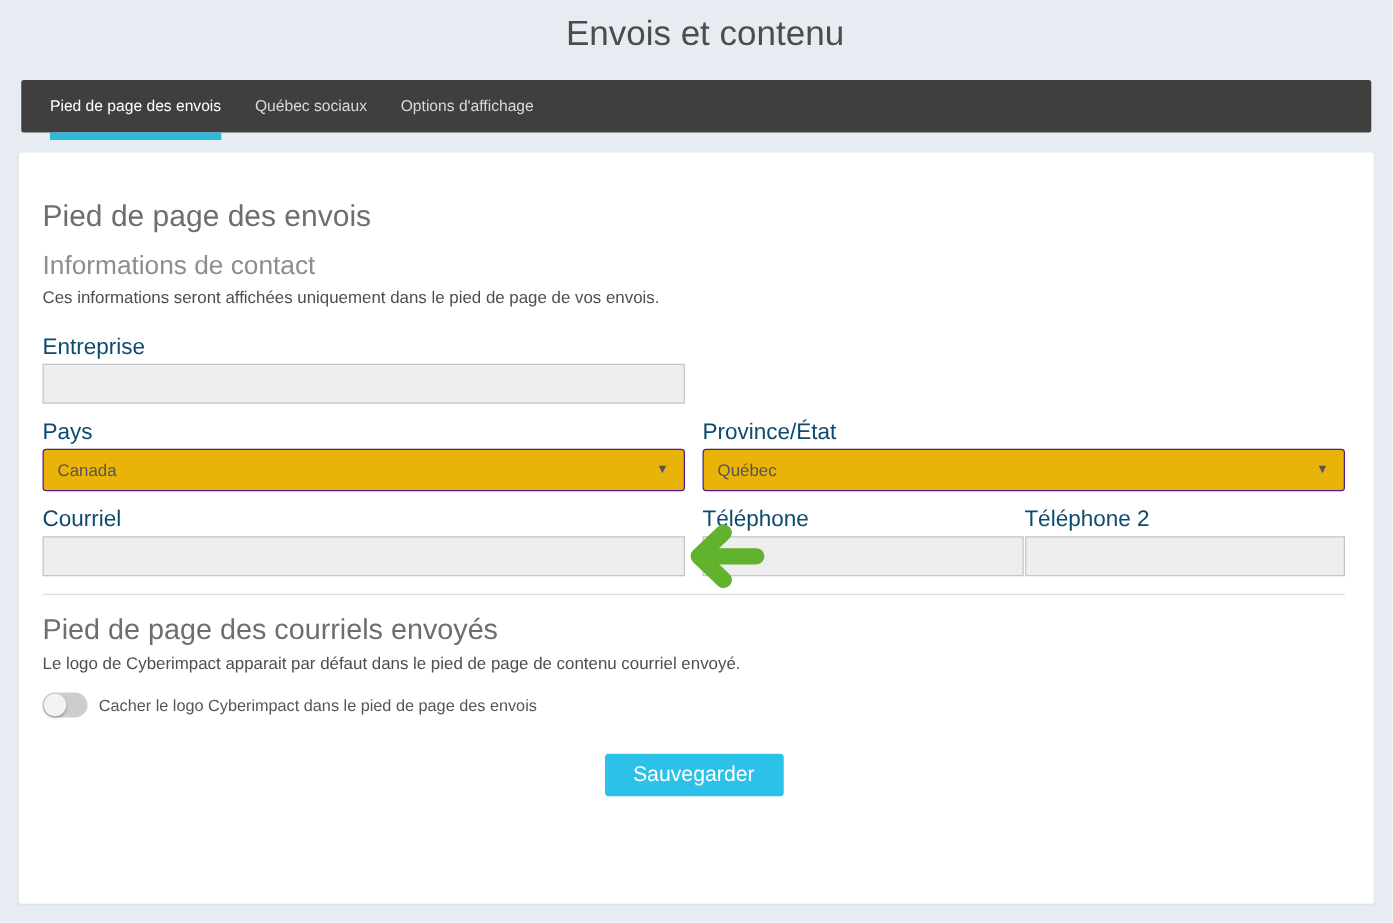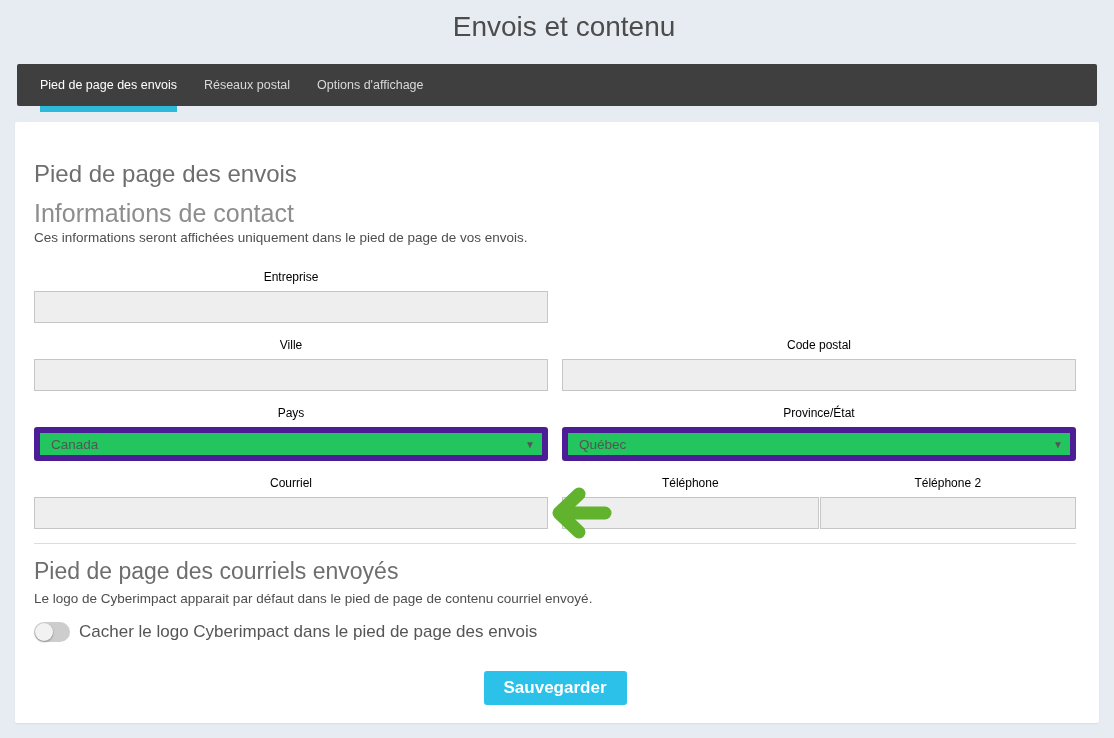--- a/index.html
+++ b/index.html
@@ -55,21 +55,21 @@
   }
   .card-title {
     margin-top: 37px;
     font-size: 24px;
     line-height: 30px;
     font-weight: 400;
     color: #6e6e6e;
   }
   .section-title {
     margin-top: 12px;
-    font-size: 25px;
+    font-size: 21px;
     line-height: 24px;
     font-weight: 400;
     color: #8d8d8d;
   }
   .section-desc {
     margin-top: 4px;
     font-size: 13.5px;
     line-height: 18px;
     color: #4e4e4e;
   }
@@ -80,45 +80,44 @@
     margin-top: 14px;
   }
   .form-row.first { margin-top: 22px; }
   .split {
     display: grid;
     grid-template-columns: 1fr 1fr;
     column-gap: 1px;
   }
   .field-label {
     display: block;
-    font-size: 12px;
+    font-size: 18px;
     line-height: 16px;
-    color: #000000;
+    color: #0c4a6e;
     margin-bottom: 6px;
-    text-align: center;
   }
   .text-input {
     display: block;
     width: 100%;
     height: 32px;
     background: #eeeeee;
     border: 1px solid #c6c6c6;
     border-radius: 0;
     padding: 0 10px;
     font-family: "Liberation Sans", sans-serif;
     font-size: 13.5px;
     color: #444;
   }
   .select-wrap { position: relative; }
   .select {
     display: block;
     width: 100%;
     height: 34px;
-    background: #22c55e;
-    border: 6px solid #4c1d95;
+    background: #eab308;
+    border: 1px solid #4c1d95;
     border-radius: 3px;
     padding: 0 28px 0 11px;
     font-family: "Liberation Sans", sans-serif;
     font-size: 13.5px;
     color: #555555;
     -webkit-appearance: none;
     appearance: none;
     cursor: pointer;
   }
   .caret {
@@ -161,79 +160,68 @@
   .toggle-knob {
     position: absolute;
     left: 1px; top: 1px;
     width: 18px; height: 18px;
     border-radius: 50%;
     background: #f2f2f2;
     box-shadow: 0 1px 2px rgba(0,0,0,0.35);
   }
   .toggle-label {
     margin-left: 9px;
-    font-size: 17px;
+    font-size: 13px;
     color: #555555;
     text-align: center;
   }
   .save-button {
     display: block;
     margin: 29px auto 0 auto;
     width: 143px;
     height: 34px;
     background: #2bc1e9;
     color: #ffffff;
     border: none;
     border-radius: 3px;
     font-family: "Liberation Sans", sans-serif;
     font-size: 17px;
     cursor: pointer;
-    font-weight: bold;
   }
 </style>
 </head>
 <body>
 
 <h1 class="page-title">Envois et contenu</h1>
 
 <nav class="tabbar">
   <div class="tab active">
     <span>Pied de page des envois</span>
     <span class="tab-underline"></span>
   </div>
   <div class="tab">
-    <span>Réseaux postal</span>
+    <span>Québec sociaux</span>
   </div>
   <div class="tab">
     <span>Options d'affichage</span>
   </div>
 </nav>
 
 <main class="card">
   <h2 class="card-title">Pied de page des envois</h2>
   <h3 class="section-title">Informations de contact</h3>
   <p class="section-desc">Ces informations seront affichées uniquement dans le pied de page de vos envois.</p>
 
   <div class="form-row first">
     <div class="field">
       <label class="field-label">Entreprise</label>
       <input type="text" class="text-input" value="" style="">
     </div>
   </div>
 
-  <div class="form-row">
-    <div class="field">
-      <label class="field-label">Ville</label>
-      <input type="text" class="text-input" value="" style="">
-    </div>
-    <div class="field">
-      <label class="field-label">Code postal</label>
-      <input type="text" class="text-input" value="" style="">
-    </div>
-  </div>
 
   <div class="form-row">
     <div class="field">
       <label class="field-label">Pays</label>
       <div class="select-wrap">
         <select class="select">
           <option>Canada</option>
         </select>
         <span class="caret">▼</span>
       </div>

